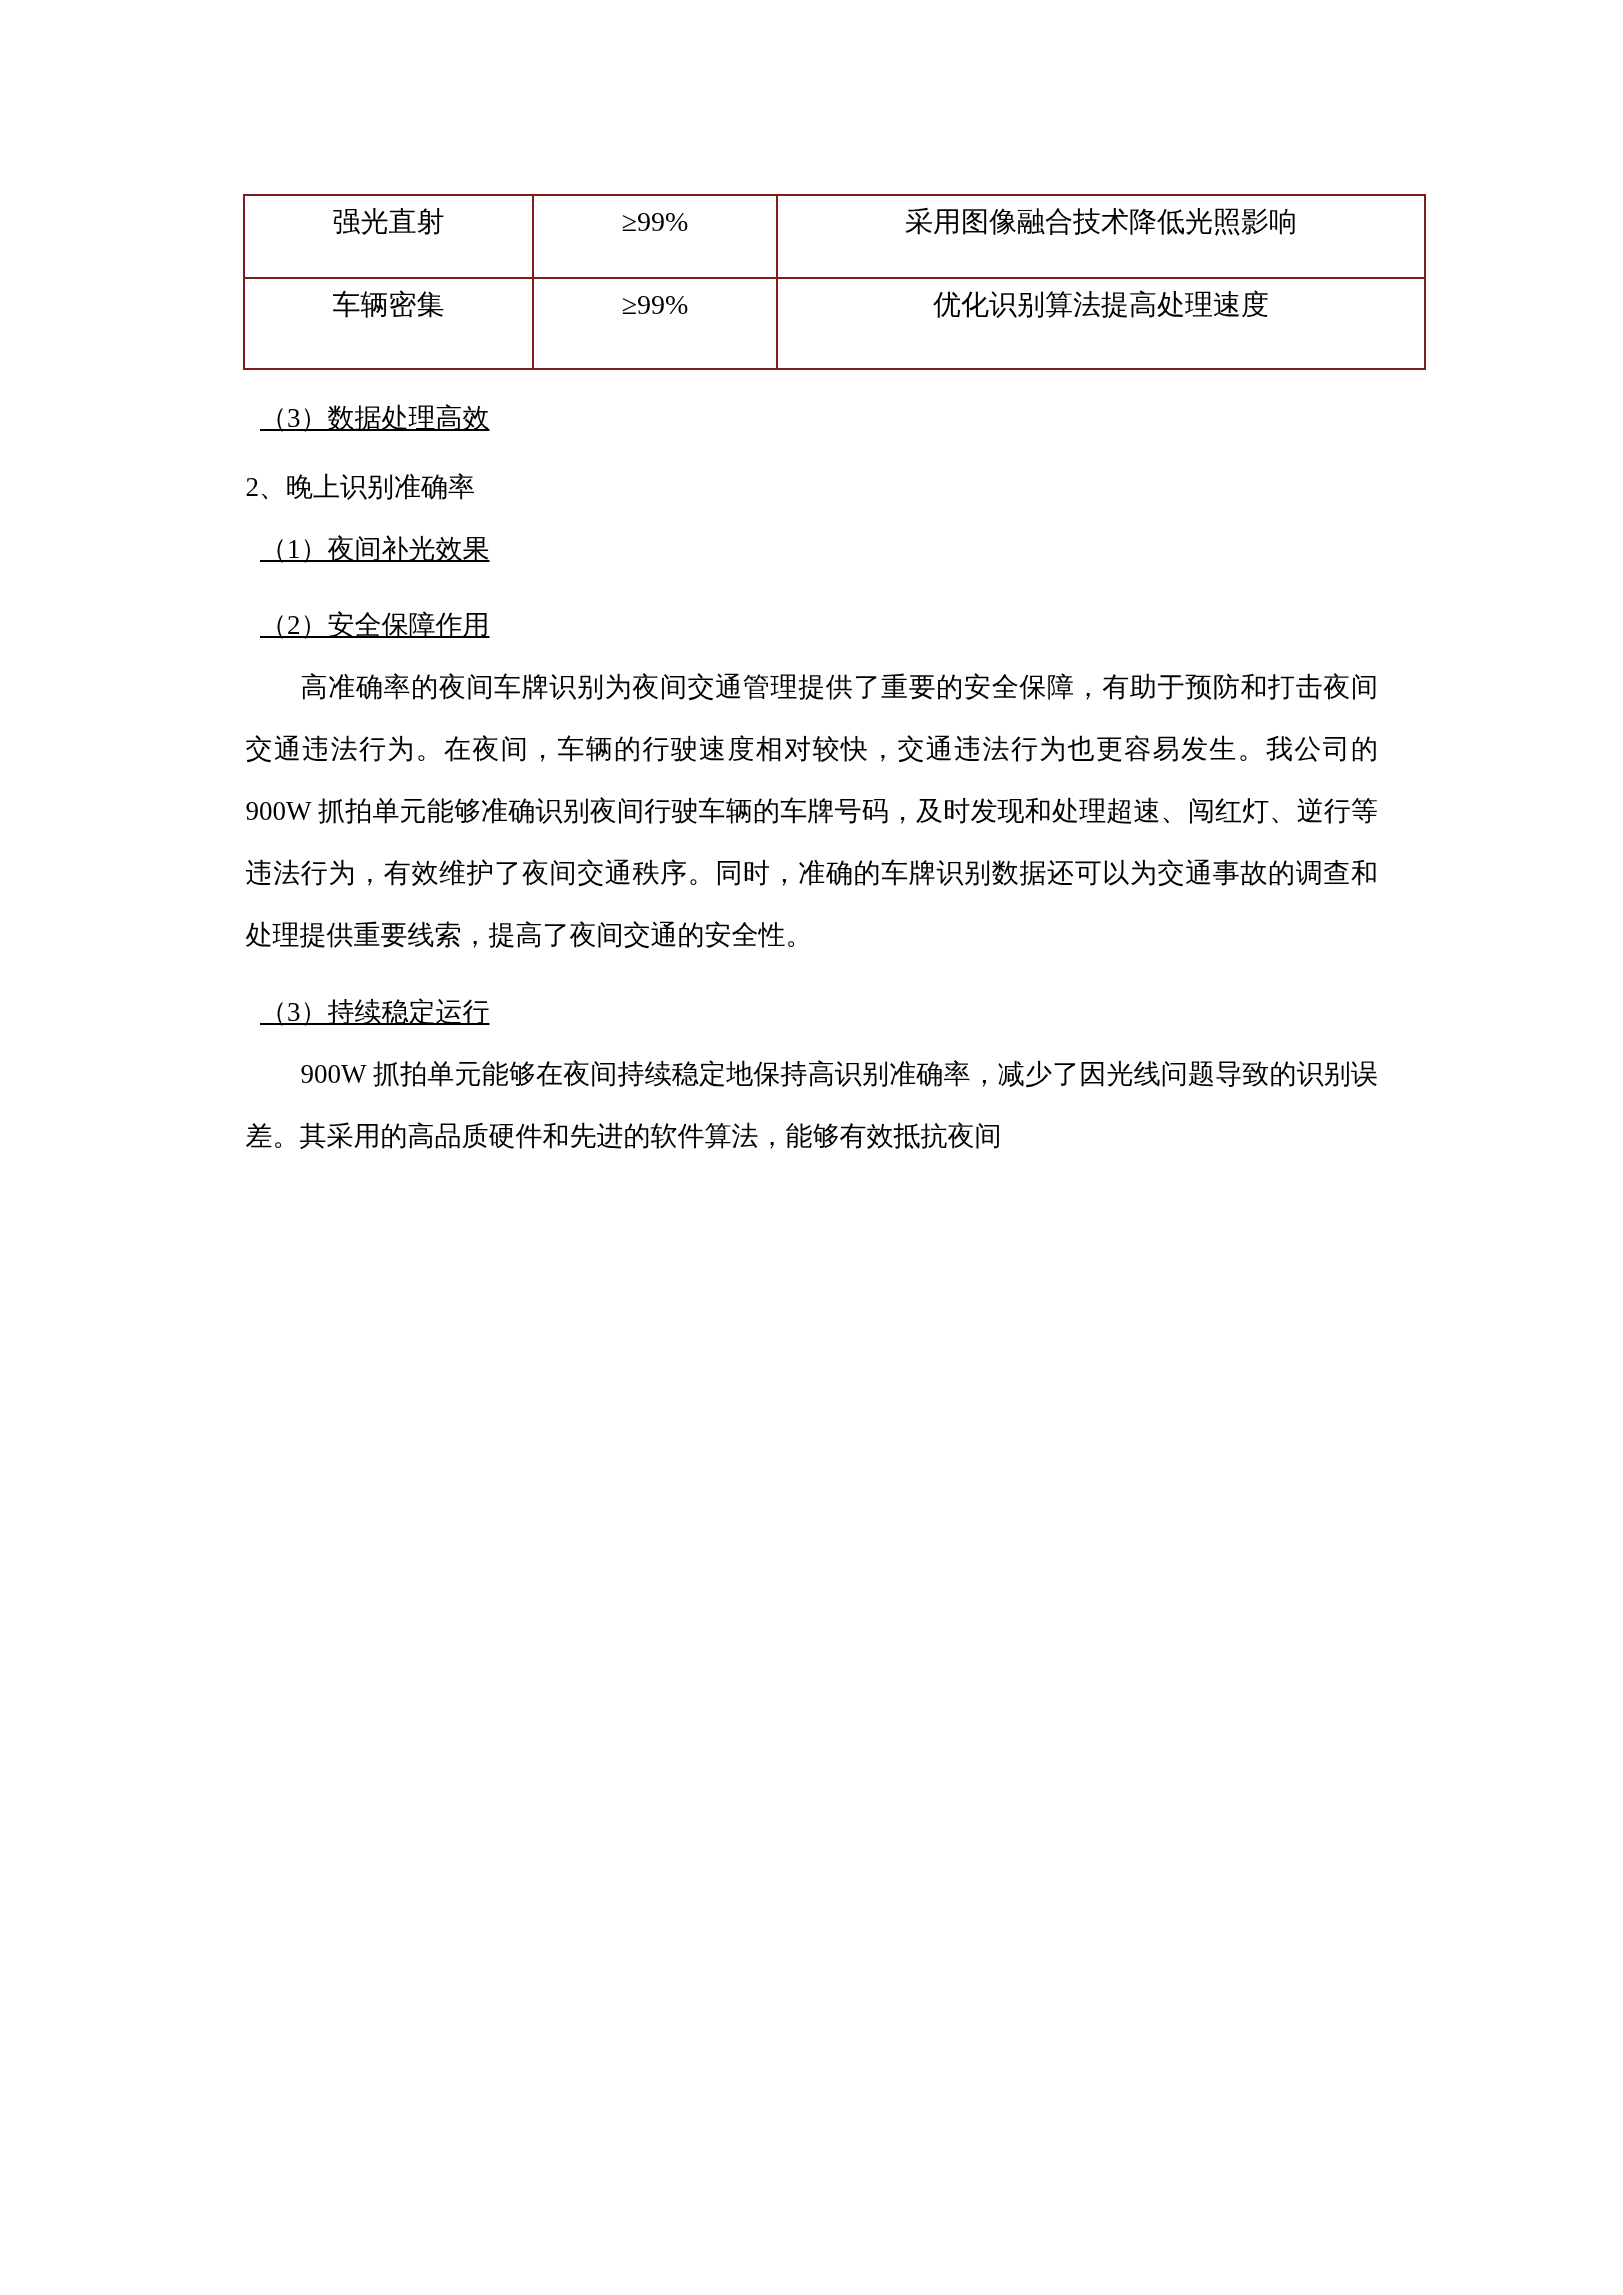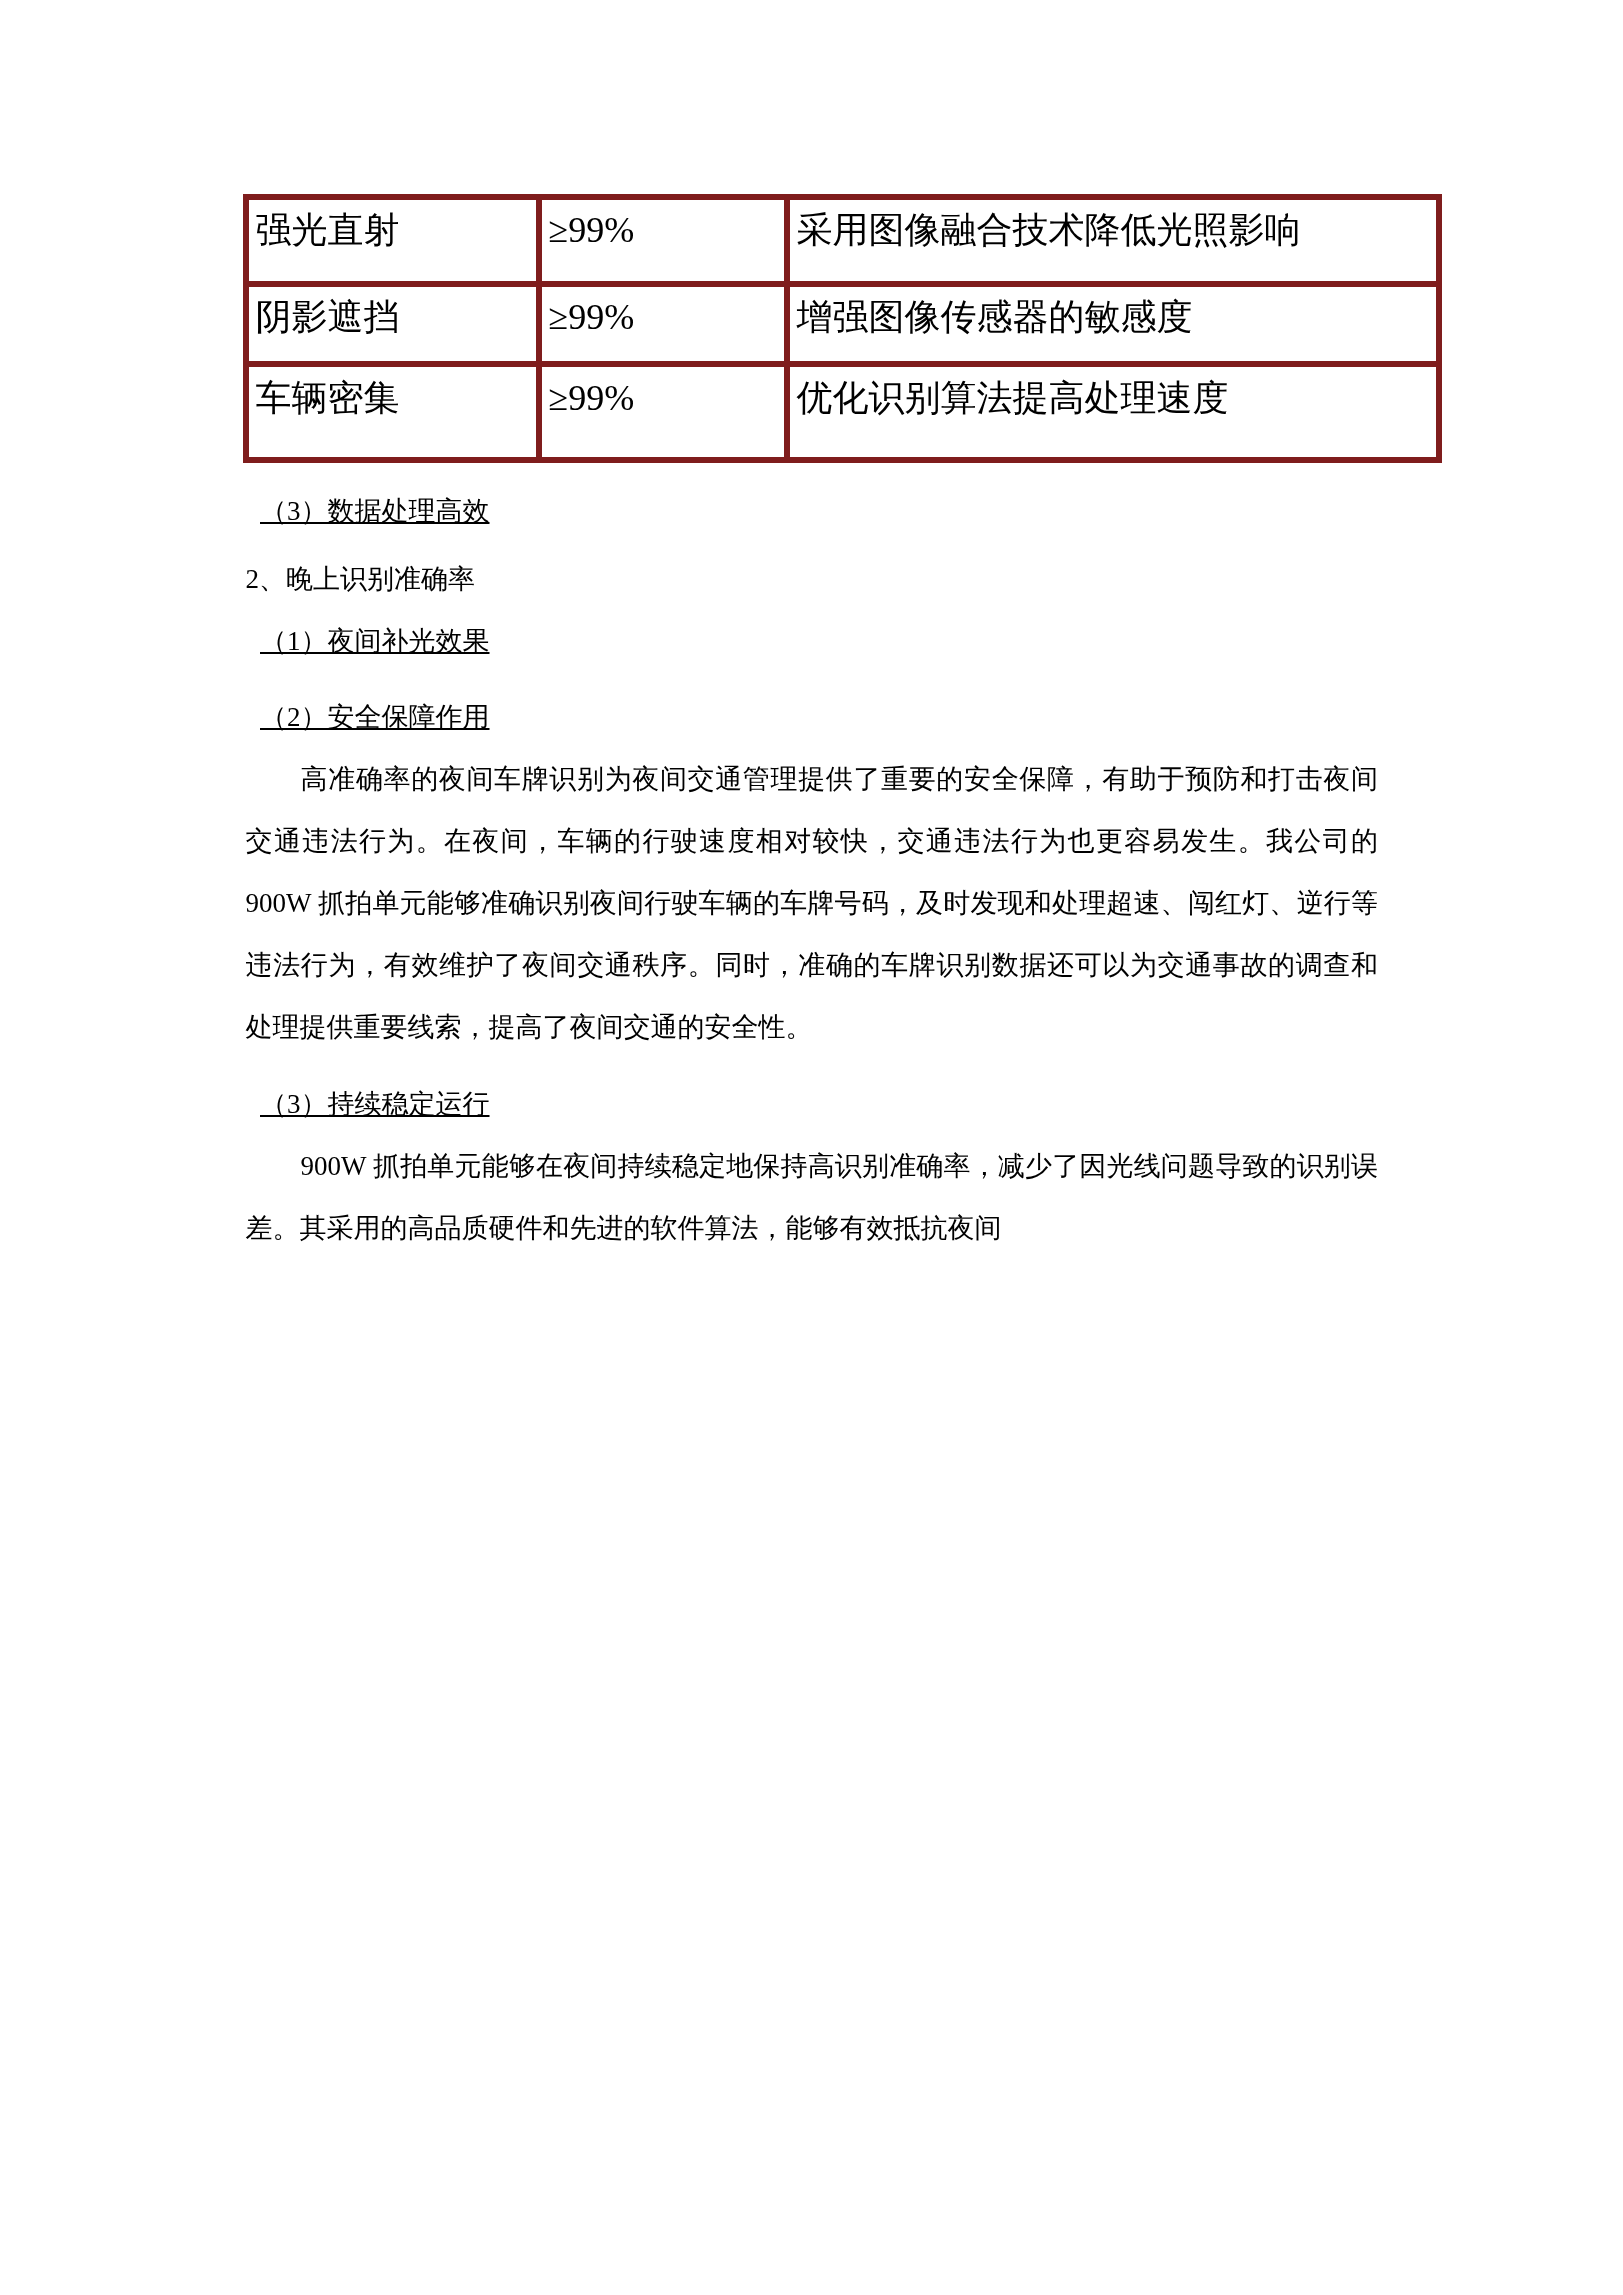--- a/index.html
+++ b/index.html
@@ -30,25 +30,25 @@
   }
 
   
   .spec-table {
     border-collapse: collapse;
     width: 1135px;
     table-layout: fixed;
     margin: 0 0 0 0;
   }
   .spec-table td {
-    border: 6px solid #7f1d1d;
+    border: 2px solid #7f1d1d;
     vertical-align: top;
     padding: 9.2px 6.5px 0 6.5px;
-    text-align: left;
-    font-size: 36px;
+    text-align: center;
+    font-size: 28px;
     line-height: 1.18;
     font-family: "Liberation Serif", "DejaVu Serif", serif;
   }
   .spec-table .c-scene   { width: 274px;  }
   .spec-table .c-rate    { width: 229px;  }
   .spec-table .c-measure { width: 633px;  }
 
   .spec-table tr.r1 td { height: 72px; }
   .spec-table tr.r2 td { height: 65px; }
   .spec-table tr.r3 td { height: 80px; }
@@ -99,25 +99,20 @@
 
   <div class="content">
 
     <table class="spec-table">
       <tbody>
         <tr class="r1">
           <td class="c-scene">强光直射</td>
           <td class="c-rate rate-cell">≥99%</td>
           <td class="c-measure">采用图像融合技术降低光照影响</td>
         </tr>
-        <tr class="r2">
-          <td class="c-scene">阴影遮挡</td>
-          <td class="c-rate rate-cell">≥99%</td>
-          <td class="c-measure">增强图像传感器的敏感度</td>
-        </tr>
         <tr class="r3">
           <td class="c-scene">车辆密集</td>
           <td class="c-rate rate-cell">≥99%</td>
           <td class="c-measure">优化识别算法提高处理速度</td>
         </tr>
       </tbody>
     </table>
 
     <div class="spacer-after-table"></div>
 

